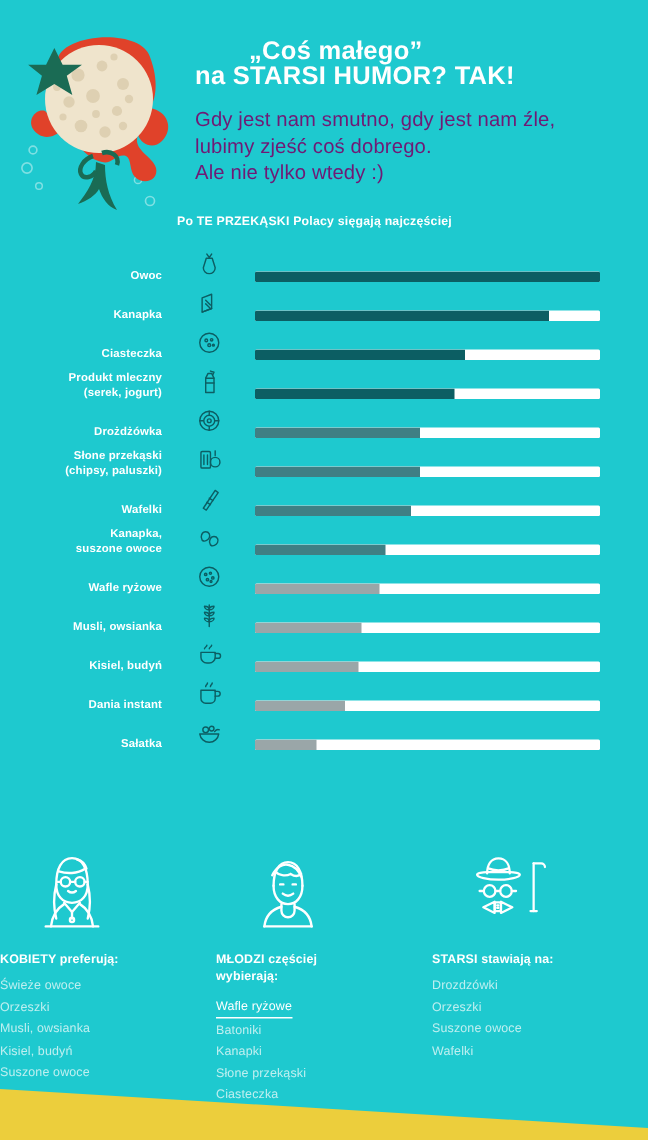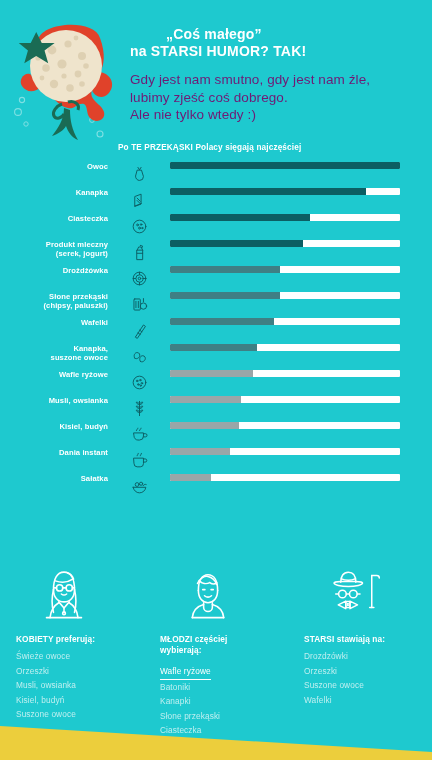--- a/index.html
+++ b/index.html
@@ -9,57 +9,57 @@
     font-family:"Liberation Sans", sans-serif;
     overflow:hidden;position:relative;
   }
   #page{position:relative;width:432px;height:760px;overflow:hidden;background:#1ec9cf;}
 
   
   .header{position:absolute;left:0;top:0;width:432px;height:160px;}
   .mascot{position:absolute;left:8px;top:8px;width:116px;height:140px;}
   .head-texts{position:absolute;left:130px;top:26px;width:300px;}
   .title{
-    color:#ffffff;font-weight:bold;font-size:14px;line-height:16.5px;
+    color:#ffffff;font-weight:bold;font-size:17px;line-height:16.5px;
     letter-spacing:.2px;margin:0 0 12px 0;
   }
   .title .l1{display:block;padding-left:36px;}
   .title .l2{display:block;}
   .subtitle{
     color:#701a75;font-size:13.5px;line-height:17.5px;margin:0;
     font-weight:400;letter-spacing:.1px;
   }
   .subtitle span{display:block;}
   .chart-caption{
     position:absolute;left:118px;top:143px;
     color:#ffffff;font-weight:bold;font-size:8.2px;letter-spacing:.15px;
   }
 
   
   .chart{position:absolute;left:0;top:162px;width:432px;}
-  .row{position:relative;height:26px;display:flex;align-items:flex-start;gap:16px;}
+  .row{position:relative;height:26px;display:flex;align-items:flex-end;gap:16px;}
   .row .label{
     width:112px;text-align:right;color:#ffffff;font-size:7.6px;
     line-height:9.4px;font-weight:bold;letter-spacing:.1px;
     padding-right:4px;box-sizing:border-box;
   }
   .row .label span{display:block;}
   .row .ico{
     width:22px;height:24px;flex:0 0 22px;display:flex;
     align-items:center;justify-content:center;
   }
   .row .track{
     position:relative;width:230px;height:7px;background:#ffffff;
     border-radius:1px;overflow:hidden;margin-left:4px;
   }
   .row .fill{position:absolute;left:0;top:0;height:100%;}
 
   
   .personas{position:absolute;left:0;top:560px;width:432px;display:flex;}
-  .persona{width:144px;box-sizing:border-box;padding-left:16px;}
+  .persona{width:144px;box-sizing:border-box;}
   .persona .picon{height:62px;display:flex;align-items:flex-end;justify-content:flex-start;padding-left:20px;}
   .persona .ptitle{
     color:#ffffff;font-weight:bold;font-size:8.3px;line-height:11px;
     margin-top:12px;letter-spacing:.1px;
   }
   .persona .ptitle span{display:block;}
   .persona .plist{margin-top:4px;}
   .persona .plist div{
     color:#bfeff0;font-size:8.3px;line-height:14.6px;letter-spacing:.1px;
   }

